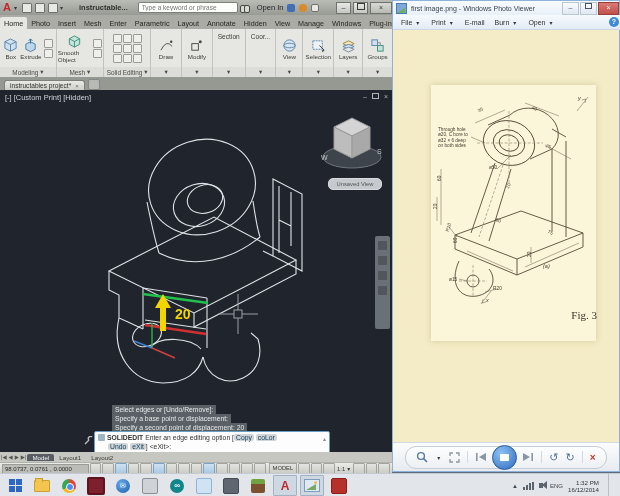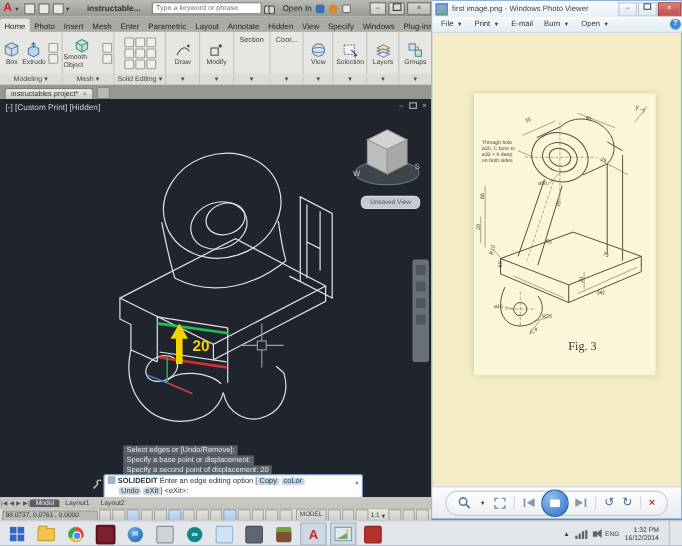--- a/index.html
+++ b/index.html
@@ -89,21 +89,21 @@
   .pvb.close{background:linear-gradient(#dc7a74,#c0504a);border-color:#9c3c38;color:#fff;width:19px}
   #pv-menu{position:absolute;left:0;top:14px;width:100%;height:14px;background:linear-gradient(#f6fafd,#e2ebf5);
     border-bottom:1px solid #ccd8e4;display:flex;align-items:center;font-size:7px;color:#333;gap:10px;padding-left:8px}
   .mitem{display:flex;align-items:center;gap:2px;white-space:nowrap}
   #pv-help{margin-left:auto;margin-right:8px;width:10px;height:10px;border-radius:50%;background:#3f8ad6;color:#fff;
     font-size:7px;line-height:10px;text-align:center;font-weight:bold}
   #pv-img{position:absolute;left:38px;top:84px;width:165px;height:256px;background:#fbf5da;box-shadow:0 0 6px rgba(120,100,40,.25)}
   .dim{position:absolute;font-size:4.8px;color:#4a4133;white-space:nowrap;transform-origin:left top}
   #note{position:absolute;left:7px;top:42px;width:48px;font-size:4.7px;line-height:5.4px;color:#453d2f}
   #fig-sub{position:absolute;left:112px;top:178px;font-size:5.5px;font-style:italic;color:#453d2f}
-  #fig-cap{position:absolute;left:16px;top:224px;width:100%;text-align:center;font-size:11px;color:#3b3327;
+  #fig-cap{position:absolute;left:1px;top:224px;width:100%;text-align:right;font-size:11px;color:#3b3327;
     font-family:"Liberation Serif",serif}
   .axlbl{position:absolute;font-size:5.5px;font-style:italic;color:#453d2f}
   #pv-ctrl{position:absolute;left:0;bottom:0;width:100%;height:28px;background:linear-gradient(#fbfcfd,#e7ebf0);
     border-top:1px solid #d2d9e1;display:flex;align-items:center;justify-content:center}
   #ctrl-pill{height:21px;border:1px solid #c5ccd4;border-radius:11px;background:linear-gradient(#fdfefe,#edf0f4);
     display:flex;align-items:center;gap:7px;padding:0 10px}
   .csep{width:1px;height:12px;background:#d4d9df}
   #slideshow{width:23px;height:23px;border-radius:50%;background:radial-gradient(circle at 35% 30%,#8ec0f2,#2e6cc0);
     border:1px solid #275a9e;display:flex;align-items:center;justify-content:center;margin:0 -2px}
   #slideshow .scr{width:9px;height:7px;background:#fff;border-radius:1px}
@@ -165,21 +165,21 @@
     <span class="rtab on">Home</span>
     <span class="rtab">Photo</span>
     <span class="rtab">Insert</span>
     <span class="rtab">Mesh</span>
     <span class="rtab">Enter</span>
     <span class="rtab">Parametric</span>
     <span class="rtab">Layout</span>
     <span class="rtab">Annotate</span>
     <span class="rtab">Hidden</span>
     <span class="rtab">View</span>
-    <span class="rtab">Specify</span>
+    <span class="rtab">Manage</span>
     <span class="rtab">Windows</span>
     <span class="rtab">Plug-ins</span>
 
     <span class="ic-dot" style="background:#b33;width:7px;height:7px;margin:0 2px 2px"></span>
   </div>
 
   <div id="ribbon">
     <div class="panel" style="width:58px">
       <div class="pbody">
         <div class="bigbtn">

